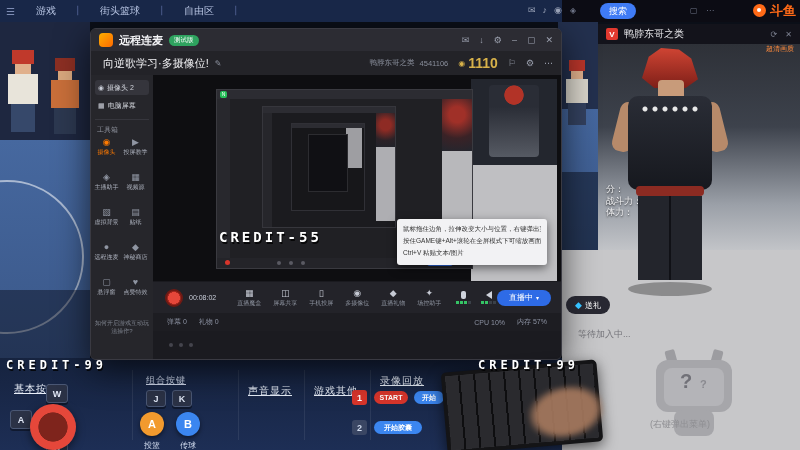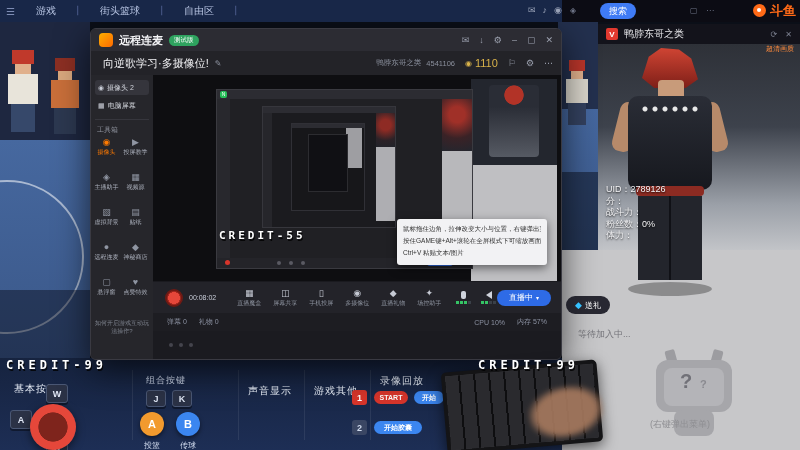--- a/index.html
+++ b/index.html
@@ -27,21 +27,21 @@
   .statusbar{position:absolute;left:62px;top:284px;width:408px;height:18px;background:#1d1d22;display:flex;align-items:center;font-size:7px;color:#8c92a2;}
   .bottomfill{position:absolute;left:62px;top:302px;width:408px;height:28px;background:#1b1b20;}
   
   .dy-panel-top{position:absolute;left:562px;top:0;width:238px;height:22px;background:#0c0c14;z-index:9;}
   .dy-name{position:absolute;left:598px;top:24px;width:202px;height:20px;background:#13131b;display:flex;align-items:center;z-index:7;}
   .dy-art{position:absolute;left:598px;top:44px;width:202px;height:206px;background:linear-gradient(180deg,#2e3138 0%,#3d424c 40%,#9ba0a8 78%,#c2c4c8 100%);z-index:4;overflow:hidden;}
   .dy-gray{position:absolute;left:562px;top:250px;width:238px;height:200px;background:#c7c7c9;z-index:4;}
   .statline{font-size:9px;color:#f4f4f6;line-height:11.5px;text-shadow:0 1px 2px rgba(0,0,0,.85);white-space:nowrap;}
   
   .panel{position:absolute;left:0;top:358px;width:562px;height:92px;background:linear-gradient(180deg,#16233f,#1d2e55);z-index:3;}
-  .hdr{position:absolute;color:#e8eef8;font-size:10px;letter-spacing:1px;white-space:nowrap;}
+  .hdr{position:absolute;color:#e8eef8;font-size:10px;letter-spacing:1px;white-space:nowrap;text-decoration:underline;}
   .kcap{position:absolute;background:#2b3246;border:1px solid #4a5774;border-radius:3px;color:#dfe6f4;display:flex;align-items:center;justify-content:center;font-size:9px;font-weight:bold;box-shadow:0 2px 0 rgba(0,0,0,.4);}
   .pill{position:absolute;display:flex;align-items:center;justify-content:center;border-radius:7px;color:#fff;font-size:7px;font-weight:bold;}
   .vdiv{position:absolute;width:1px;height:70px;top:12px;background:rgba(255,255,255,.08);}
   .credit{position:absolute;color:#fff;font-family:"DejaVu Sans Mono","Liberation Mono",monospace;font-weight:bold;letter-spacing:4px;text-shadow:1px 2px 0 rgba(0,0,0,.8);z-index:9;}
   .ic{color:#9aa3b8;font-size:9px;}
   .winic{color:#9ba0ae;font-size:9px;margin-left:10px;cursor:pointer;}
   .dot{border-radius:50%;display:inline-block;}
 </style>
 </head>
 <body>
@@ -112,21 +112,21 @@
         <span class="winic">✕</span>
       </span>
     </div>
 
     <div class="inforow">
       <span style="margin-left:12px;font-size:11px;color:#f0f0f3;">向逆歌学习·多摄像位!</span>
       <span style="margin-left:6px;font-size:8px;color:#8a8f9c;">✎</span>
       <span style="margin-left:auto;font-size:7.5px;color:#8a8f9c;">鸭脖东哥之类</span>
       <span style="margin-left:5px;font-size:7.5px;color:#8a8f9c;">4541106</span>
       <span style="margin-left:10px;font-size:8px;color:#d8b24a;">◉</span>
-      <span style="margin-left:3px;font-size:11px;color:#d8b24a;font-weight:normal;">1110</span>
+      <span style="margin-left:3px;font-size:14px;color:#d8b24a;font-weight:bold;">1110</span>
       <span class="winic">⚐</span>
       <span class="winic">⚙</span>
       <span class="winic" style="margin-right:8px;">⋯</span>
     </div>
 
     <div class="sidebar">
       <div class="scene" style="top:5px;background:#35353c;">
         <span style="font-size:7px;color:#c8ccd6;">◉</span>
         <span>摄像头 2</span>
       </div>
@@ -209,21 +209,21 @@
         </div>
         <div class="abs" style="left:0;top:168px;width:255px;height:10px;background:#242429;">
           <span class="dot" style="width:5px;height:5px;background:#d8352b;position:absolute;left:8px;top:2px;"></span>
           <span class="dot" style="width:4px;height:4px;background:#5a5a62;position:absolute;left:60px;top:3px;"></span>
           <span class="dot" style="width:4px;height:4px;background:#5a5a62;position:absolute;left:72px;top:3px;"></span>
           <span class="dot" style="width:4px;height:4px;background:#5a5a62;position:absolute;left:84px;top:3px;"></span>
           <span class="abs" style="left:210px;top:2px;width:26px;height:6px;background:#2e6be6;border-radius:3px;"></span>
         </div>
       </div>
 
-      <div class="credit" style="left:66px;top:154px;font-size:11px;letter-spacing:3px;">CREDIT-55</div>
+      <div class="credit" style="left:66px;top:154px;font-size:14px;letter-spacing:3px;">CREDIT-55</div>
 
       <div class="abs" style="left:244px;top:144px;width:150px;height:46px;background:#f2f2f4;border-radius:3px;box-shadow:0 3px 10px rgba(0,0,0,.5);padding:4px 6px;box-sizing:border-box;z-index:5;">
         <div style="font-size:6.5px;color:#333;line-height:12px;white-space:nowrap;overflow:hidden;">鼠标拖住边角，拉伸改变大小与位置，右键弹出菜单</div>
         <div style="font-size:6.5px;color:#333;line-height:12px;white-space:nowrap;overflow:hidden;">按住GAME键+Alt+滚轮在全屏模式下可缩放画面</div>
         <div style="font-size:6.5px;color:#333;line-height:12px;white-space:nowrap;overflow:hidden;">Ctrl+V 粘贴文本/图片</div>
       </div>
     </div>
 
     <div class="wtoolbar">
       <span style="width:18px;height:18px;margin-left:12px;border-radius:50%;background:radial-gradient(circle,#e5473a 58%,#a8281f 60%);border:2px solid #6e1a14;box-sizing:border-box;cursor:pointer;"></span>
@@ -319,24 +319,22 @@
     <div class="abs" style="left:6px;top:54px;width:20px;height:50px;background:#b78a6a;border-radius:8px;transform:rotate(14deg);"></div>
     <div class="abs" style="left:94px;top:54px;width:20px;height:50px;background:#b78a6a;border-radius:8px;transform:rotate(-14deg);"></div>
     <div class="abs" style="left:18px;top:48px;width:84px;height:94px;background:linear-gradient(180deg,#2a2d36,#16181e);border-radius:10px;"></div>
     <div class="abs" style="left:30px;top:56px;width:60px;height:12px;background:radial-gradient(circle,#e8e8e8 2px,transparent 3px);background-size:10px 10px;"></div>
     <div class="abs" style="left:26px;top:138px;width:68px;height:10px;background:#8c2b22;border-radius:4px;"></div>
     <div class="abs" style="left:28px;top:148px;width:64px;height:84px;background:linear-gradient(90deg,#23252c 48%,#101116 48% 52%,#23252c 52%);"></div>
     <div class="abs" style="left:18px;top:234px;width:84px;height:14px;background:rgba(0,0,0,.3);border-radius:50%;"></div>
   </div>
 
   <div class="abs" style="left:606px;top:184px;width:190px;z-index:6;">
-    <div class="statline">UID：2789126</div>
     <div class="statline">分：</div>
     <div class="statline">战斗力：</div>
-    <div class="statline">粉丝数：0%</div>
     <div class="statline">体力：</div>
   </div>
 
   <div class="dy-gray">
     <span class="abs" style="left:16px;top:78px;font-size:9px;color:#74747a;">等待加入中...</span>
 
     <div class="abs" style="left:86px;top:94px;width:96px;height:96px;">
       <div class="abs" style="left:18px;top:6px;width:10px;height:14px;background:#9c9ca0;border-radius:2px;transform:rotate(-15deg);"></div>
       <div class="abs" style="left:64px;top:6px;width:10px;height:14px;background:#9c9ca0;border-radius:2px;transform:rotate(15deg);"></div>
       <div class="abs" style="left:8px;top:16px;width:76px;height:52px;background:#a6a6aa;border-radius:12px;"></div>

